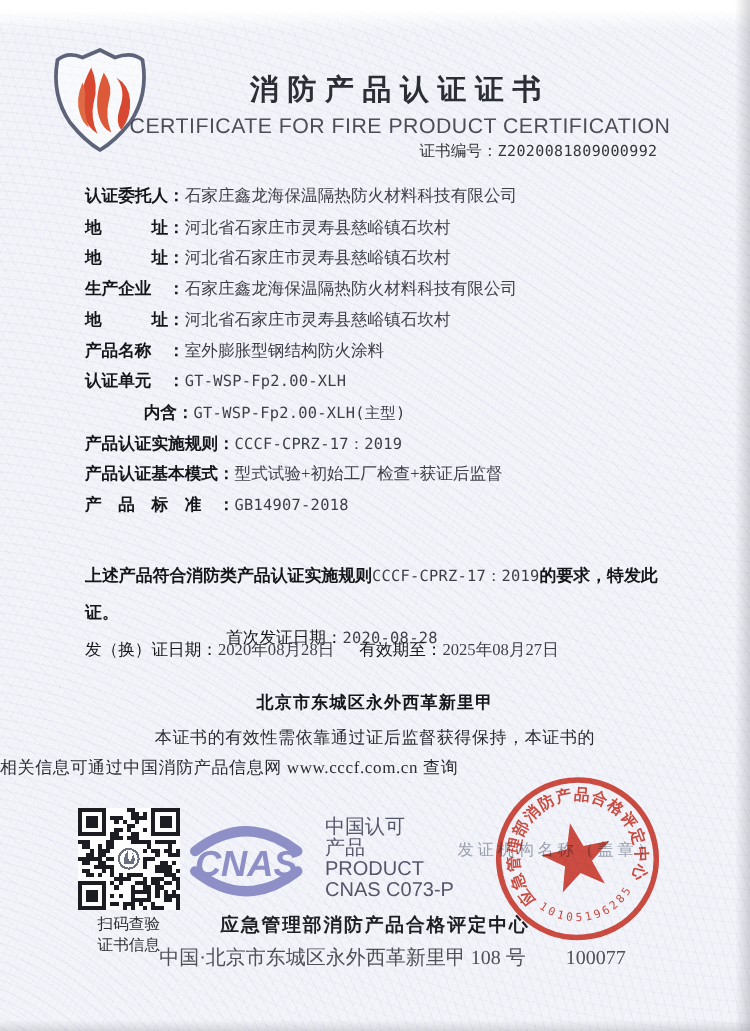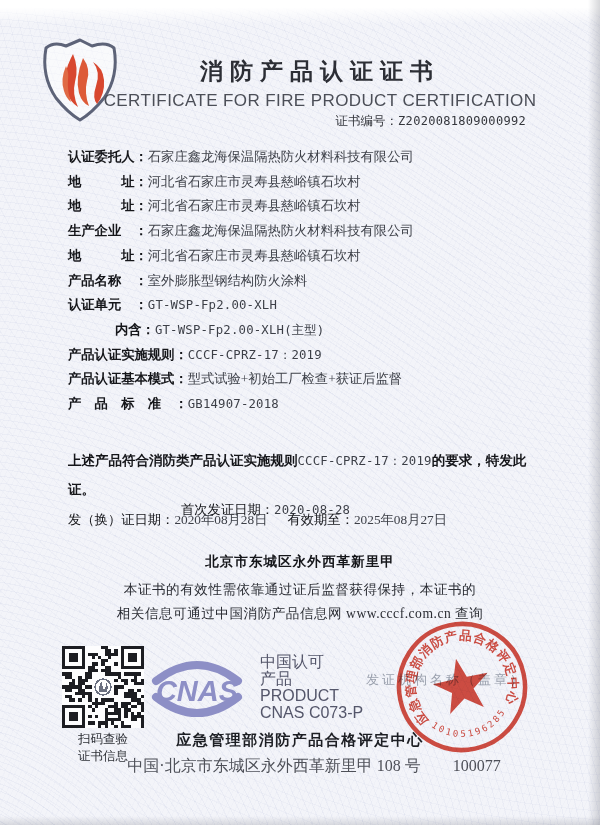--- a/index.html
+++ b/index.html
@@ -48,21 +48,21 @@
   .statement .code { font-weight:400; color:#3c3f47; }
 
   .date-first { position:absolute; left:181px; top:501px; font-size:13.3px; }
   .date-line  { position:absolute; left:68px;  top:511px; font-size:13.3px; }
   .date-line .gap { display:inline-block; width:20px; }
   .dlbl { font-weight:400; color:#15161a; }
   .dval { color:#3c3f47; }
 
   .report-note { position:absolute; left:0; top:553px; width:100%; text-align:center; font-size:13.6px; font-weight:700; color:#15161a; letter-spacing:1px; }
   .note1 { position:absolute; left:0; top:581px; width:100%; text-align:center; font-size:13.6px; color:#2a2c33; letter-spacing:0.5px;font-family:Liberation Mono, monospace; }
-  .note2 { position:absolute; left:0; top:605px; width:100%; text-align:center; font-size:13.6px; color:#2a2c33; letter-spacing:0.5px; }
+  .note2 { position:absolute; left:0; top:605px; width:100%; text-align:left; font-size:13.6px; color:#2a2c33; letter-spacing:0.5px; }
 
   .qr { position:absolute; left:62px; top:646px; width:82px; height:82px; }
   .qr-caption { position:absolute; left:53px; top:731px; width:100px; text-align:center; font-size:12.5px; line-height:17px; color:#2e3036; }
 
   .cnas-logo { position:absolute; left:146px; top:657px; width:102px; height:64px; }
   .cnas-text { position:absolute; left:260px; top:653px; font-size:16px; line-height:17px; color:#54566a; font-family:"Liberation Sans", sans-serif; }
 
   .overprint {
     position:absolute; left:366px; top:671px; font-size:13px; letter-spacing:3px;
     color:#9aa0ad; z-index:1; white-space:nowrap;

